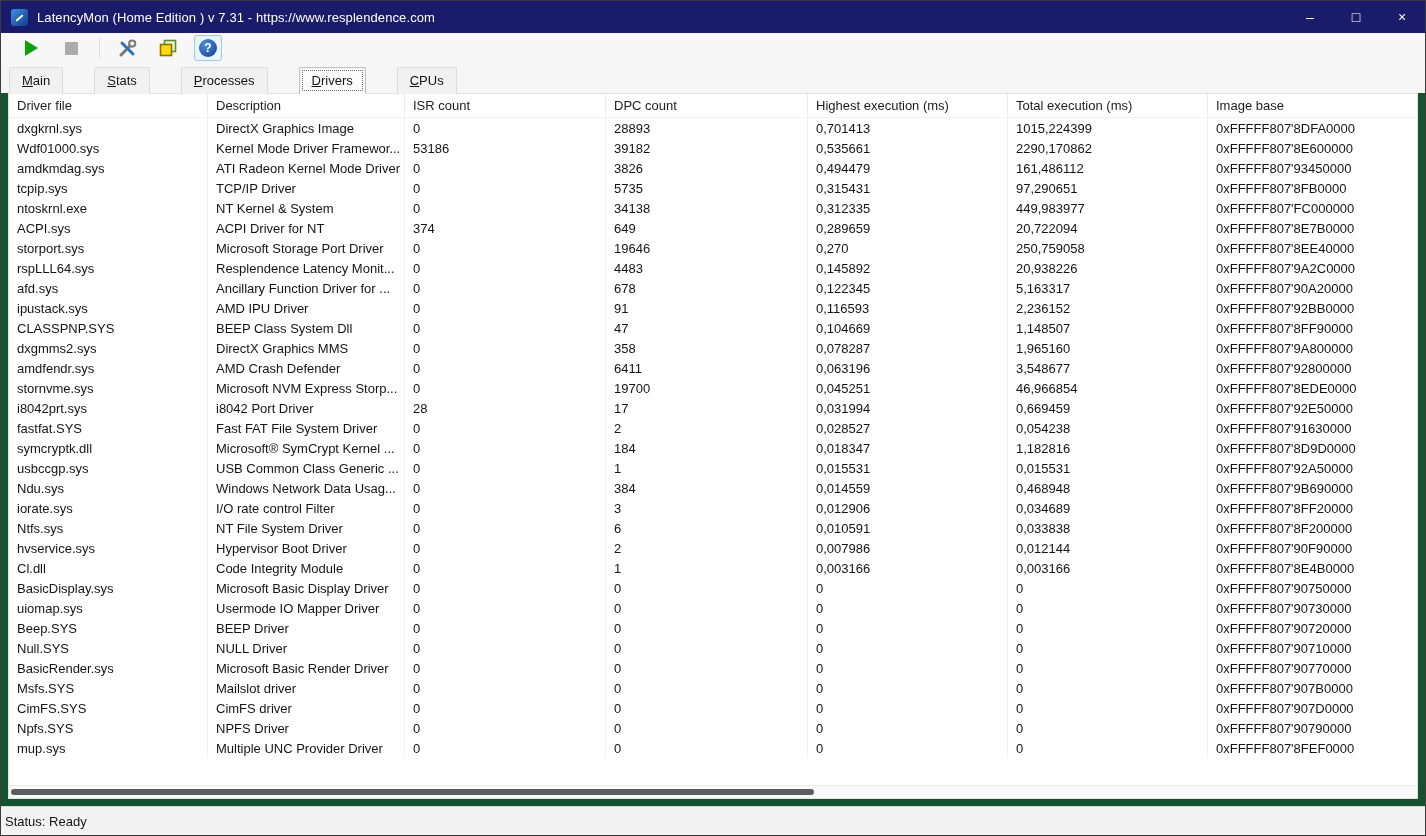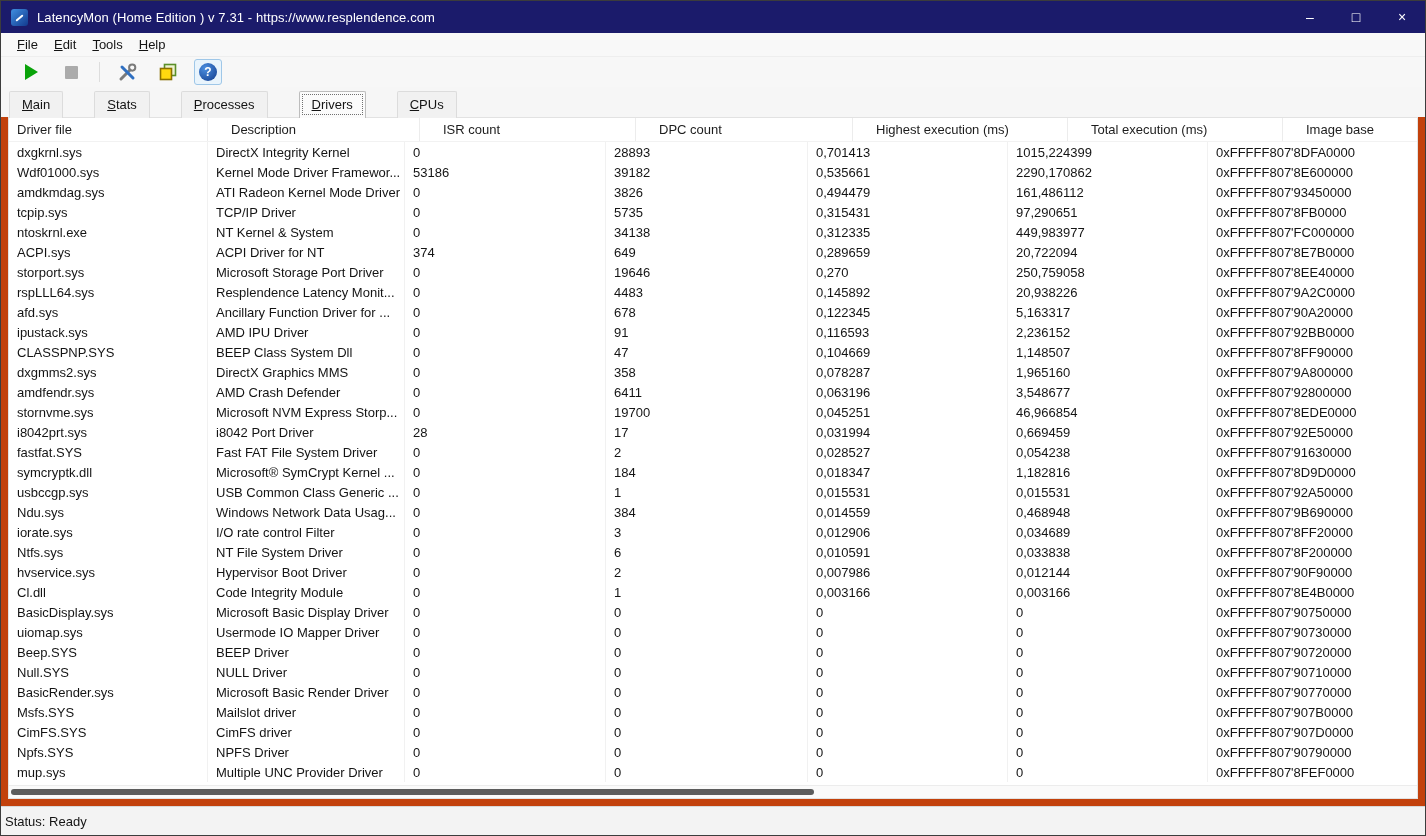--- a/index.html
+++ b/index.html
@@ -1,20 +1,20 @@
 <!DOCTYPE html>
 <html><head>
 <meta charset="utf-8">
 <style>
   html,body { margin:0; padding:0; background:#444; }
   * { box-sizing:border-box; }
   .window {
     width:1426px; height:836px;
     display:flex; flex-direction:column;
-    background:#c2410c;
+    background:#14532d;
     border:1px solid #3c3c3c;
     font-family:"Liberation Sans", sans-serif;
     font-size:13px; color:#141414;
     overflow:hidden;
   }
 
   
   .titlebar { flex:0 0 32px; background:#1b1b6b; color:#fff; display:flex; align-items:center; }
   .app-icon { width:17px; height:17px; margin:0 9px 0 10px; border-radius:3px;
     background:linear-gradient(135deg,#3f8fe0 0%,#123a8e 100%); position:relative; flex:0 0 auto; }
@@ -47,21 +47,21 @@
   
   .tabstrip { flex:0 0 30px; background:#f6f6f6; display:flex; align-items:flex-end; padding-left:8px;gap:28px; }
   .tab { padding:5px 12px 6px; margin-right:3px; background:#f1f1f1;
     border:1px solid #dcdcdc; border-bottom:none; border-radius:2px 2px 0 0; position:relative; top:1px; }
   .tab.active { background:#fbfbfb; border-color:#bdbdbd; outline:1px dotted #707070; outline-offset:-4px; }
 
   
   .table-wrap { flex:1 1 auto; margin:0 7px; border:1px solid #e2e2e2; background:#fff;
     display:flex; flex-direction:column; overflow:hidden;
     --cols:199px 197px 201px 202px 200px 200px 1fr; }
-  .thead { display:grid; grid-template-columns:var(--cols); flex:0 0 24px; border-bottom:1px solid #f2f2f2;gap:15px; }
+  .thead { display:grid; grid-template-columns:var(--cols); flex:0 0 24px; border-bottom:1px solid #f2f2f2; }
   .th { padding-left:8px; border-right:1px solid #ececec; display:flex; align-items:center; color:#1c1c1c;
     white-space:nowrap; overflow:hidden; }
   .th:last-child { border-right:none;text-align:center; }
   .tbody { flex:1 1 auto; overflow:hidden; }
   .tr { display:grid; grid-template-columns:var(--cols); height:20px; }
   .td { padding-left:8px; border-right:1px solid #f1f1f1; display:flex; align-items:center;
     white-space:nowrap; overflow:hidden; }
   .td:last-child { border-right:none; }
 
   
@@ -81,26 +81,20 @@
   <div class="titlebar">
     <div class="app-icon"></div>
     <span class="title">LatencyMon  (Home Edition )  v 7.31 - https://www.resplendence.com</span>
     <div class="win-controls">
       <button class="win-btn">–</button>
       <button class="win-btn">□</button>
       <button class="win-btn close">×</button>
     </div>
   </div>
 
-  <div class="menubar">
-    <div class="menu-item"><span class="hotkey">F</span><span>ile</span></div>
-    <div class="menu-item"><span class="hotkey">E</span><span>dit</span></div>
-    <div class="menu-item"><span class="hotkey">T</span><span>ools</span></div>
-    <div class="menu-item"><span class="hotkey">H</span><span>elp</span></div>
-  </div>
 
   <div class="toolbar">
     <button class="tbtn">
       <span class="icon-play"></span>
     </button>
     <button class="tbtn">
       <span class="icon-stop"></span>
     </button>
     <span class="tsep"></span>
     <button class="tbtn">
@@ -135,21 +129,21 @@
       <div class="th">Description</div>
       <div class="th">ISR count</div>
       <div class="th">DPC count</div>
       <div class="th">Highest execution (ms)</div>
       <div class="th">Total execution (ms)</div>
       <div class="th">Image base</div>
     </div>
     <div class="tbody">
         <div class="tr">
     <div class="td">dxgkrnl.sys</div>
-    <div class="td">DirectX Integrity Kernel</div>
+    <div class="td">DirectX Graphics Image</div>
     <div class="td">0</div>
     <div class="td">28893</div>
     <div class="td">0,701413</div>
     <div class="td">1015,224399</div>
     <div class="td">0xFFFFF807'8DFA0000</div>
   </div>
         <div class="tr">
     <div class="td">Wdf01000.sys</div>
     <div class="td">Kernel Mode Driver Framewor...</div>
     <div class="td">53186</div>

